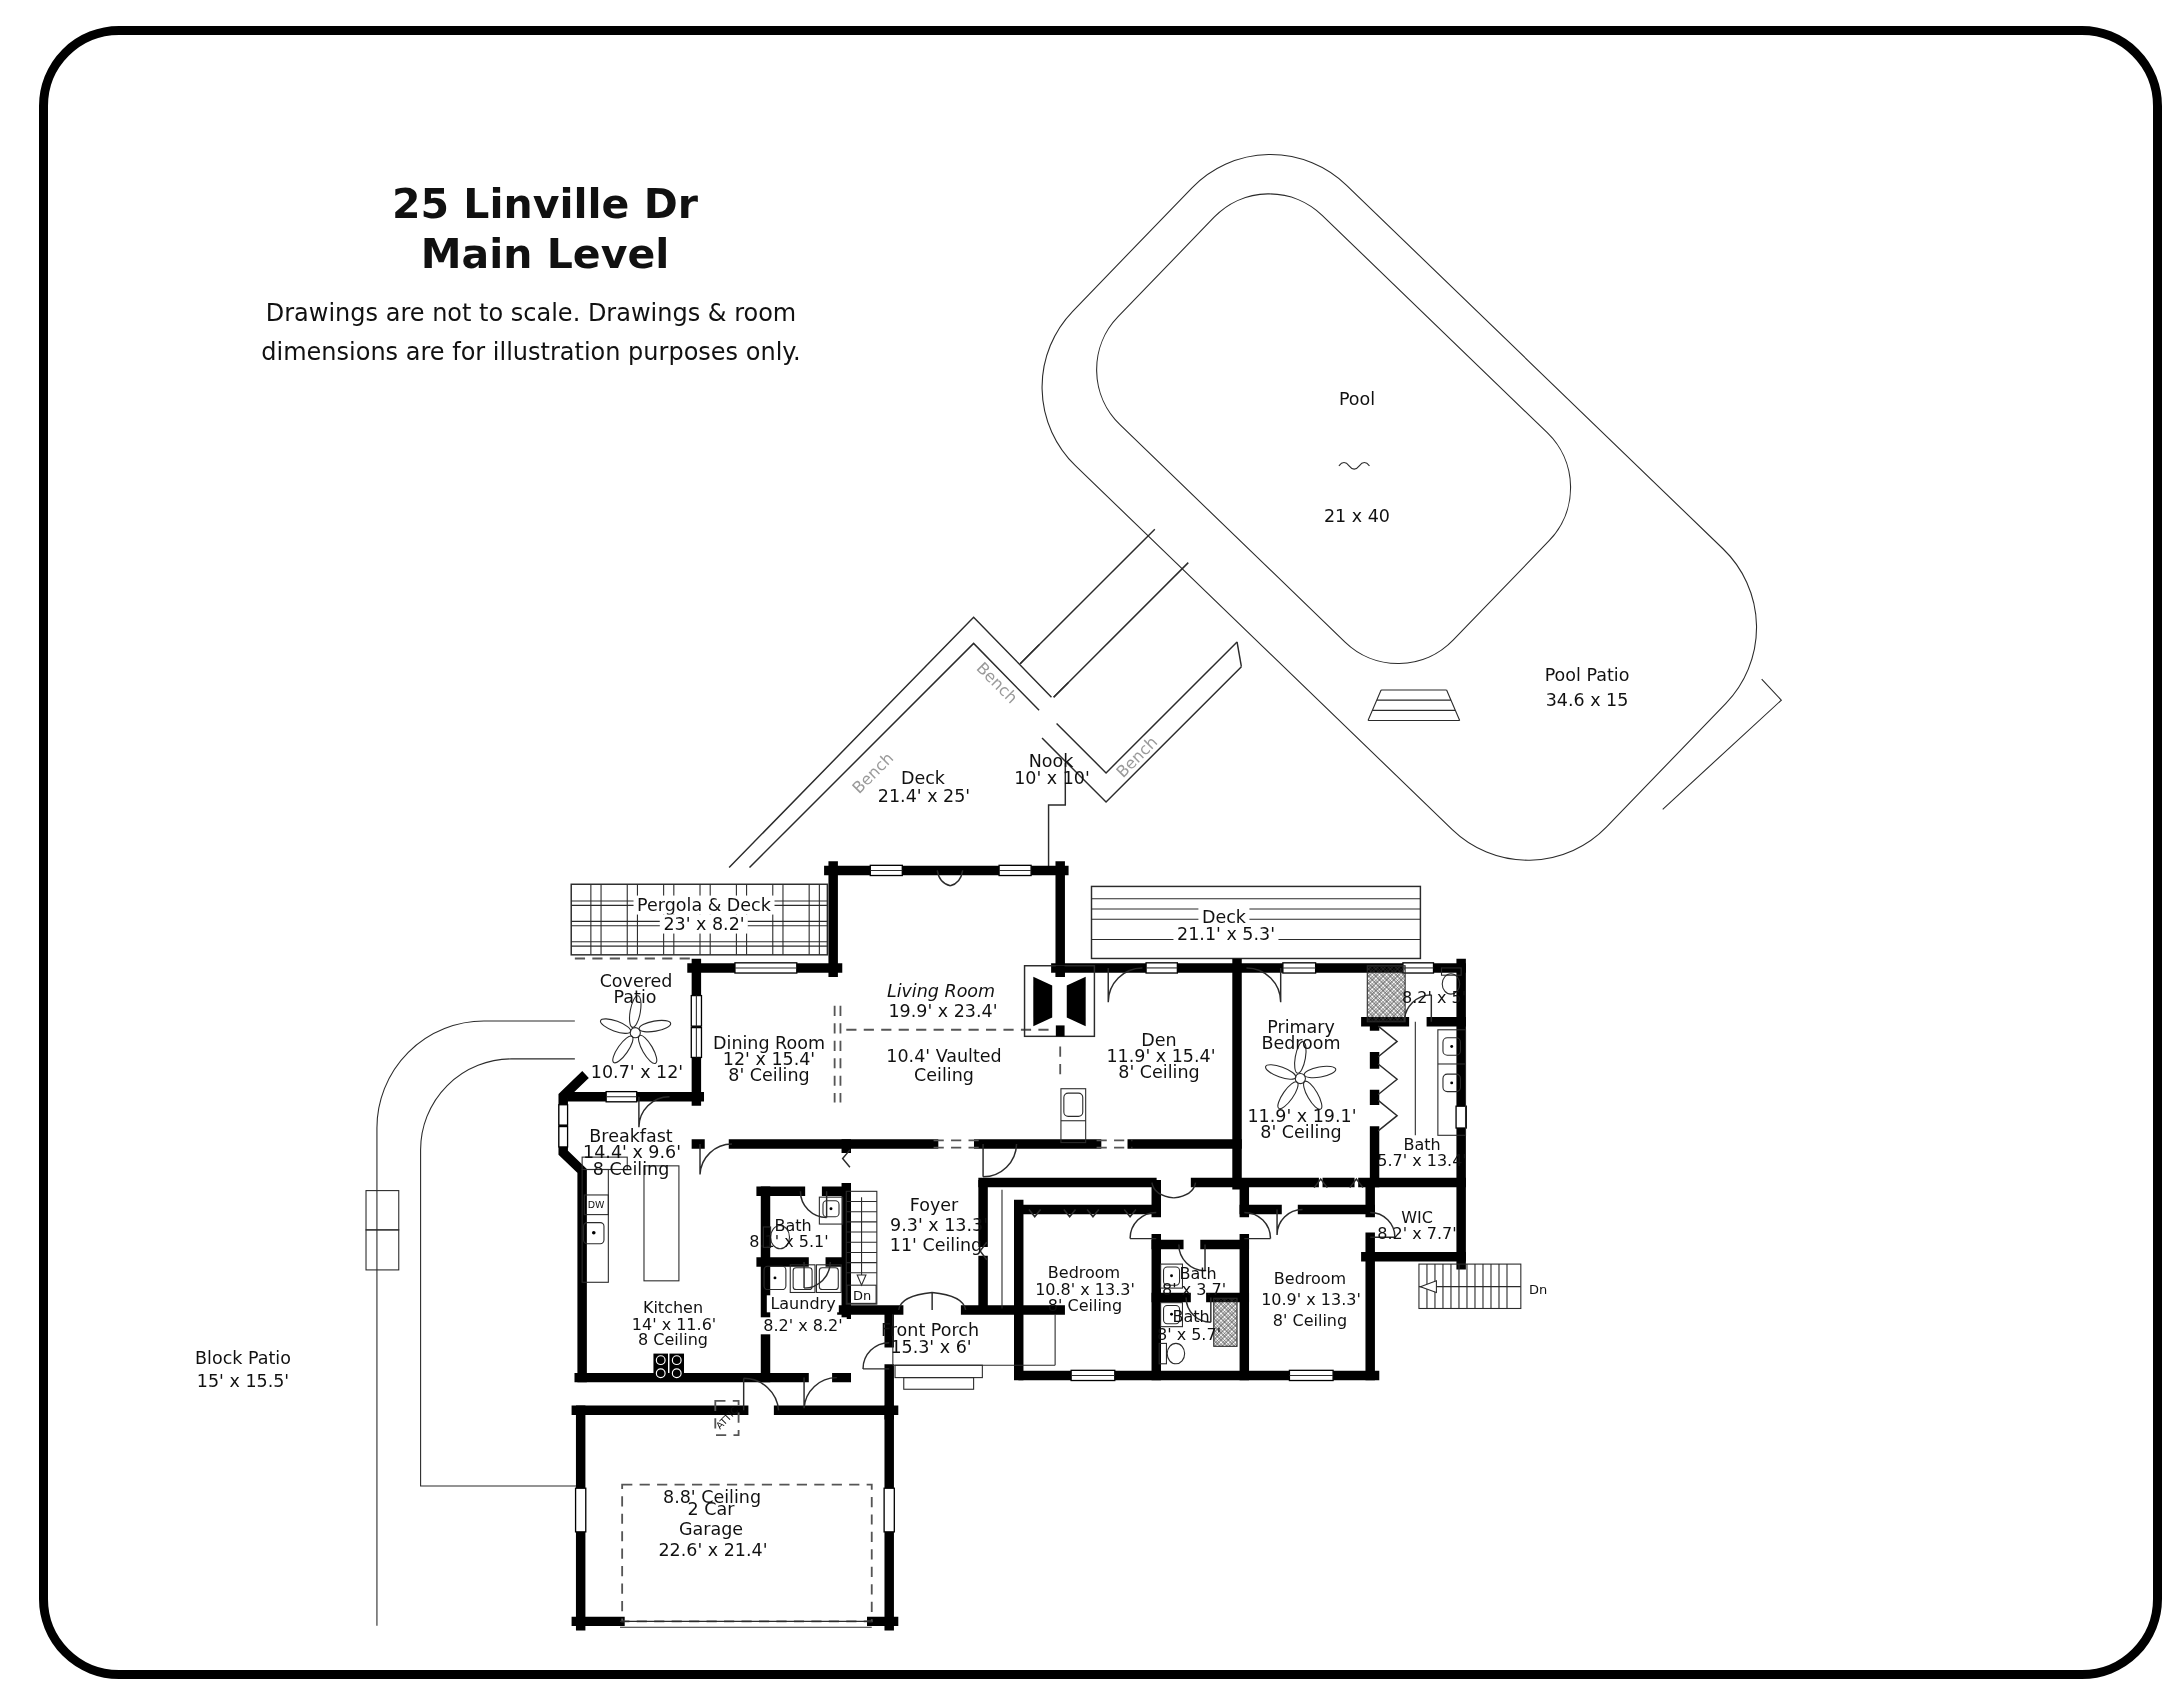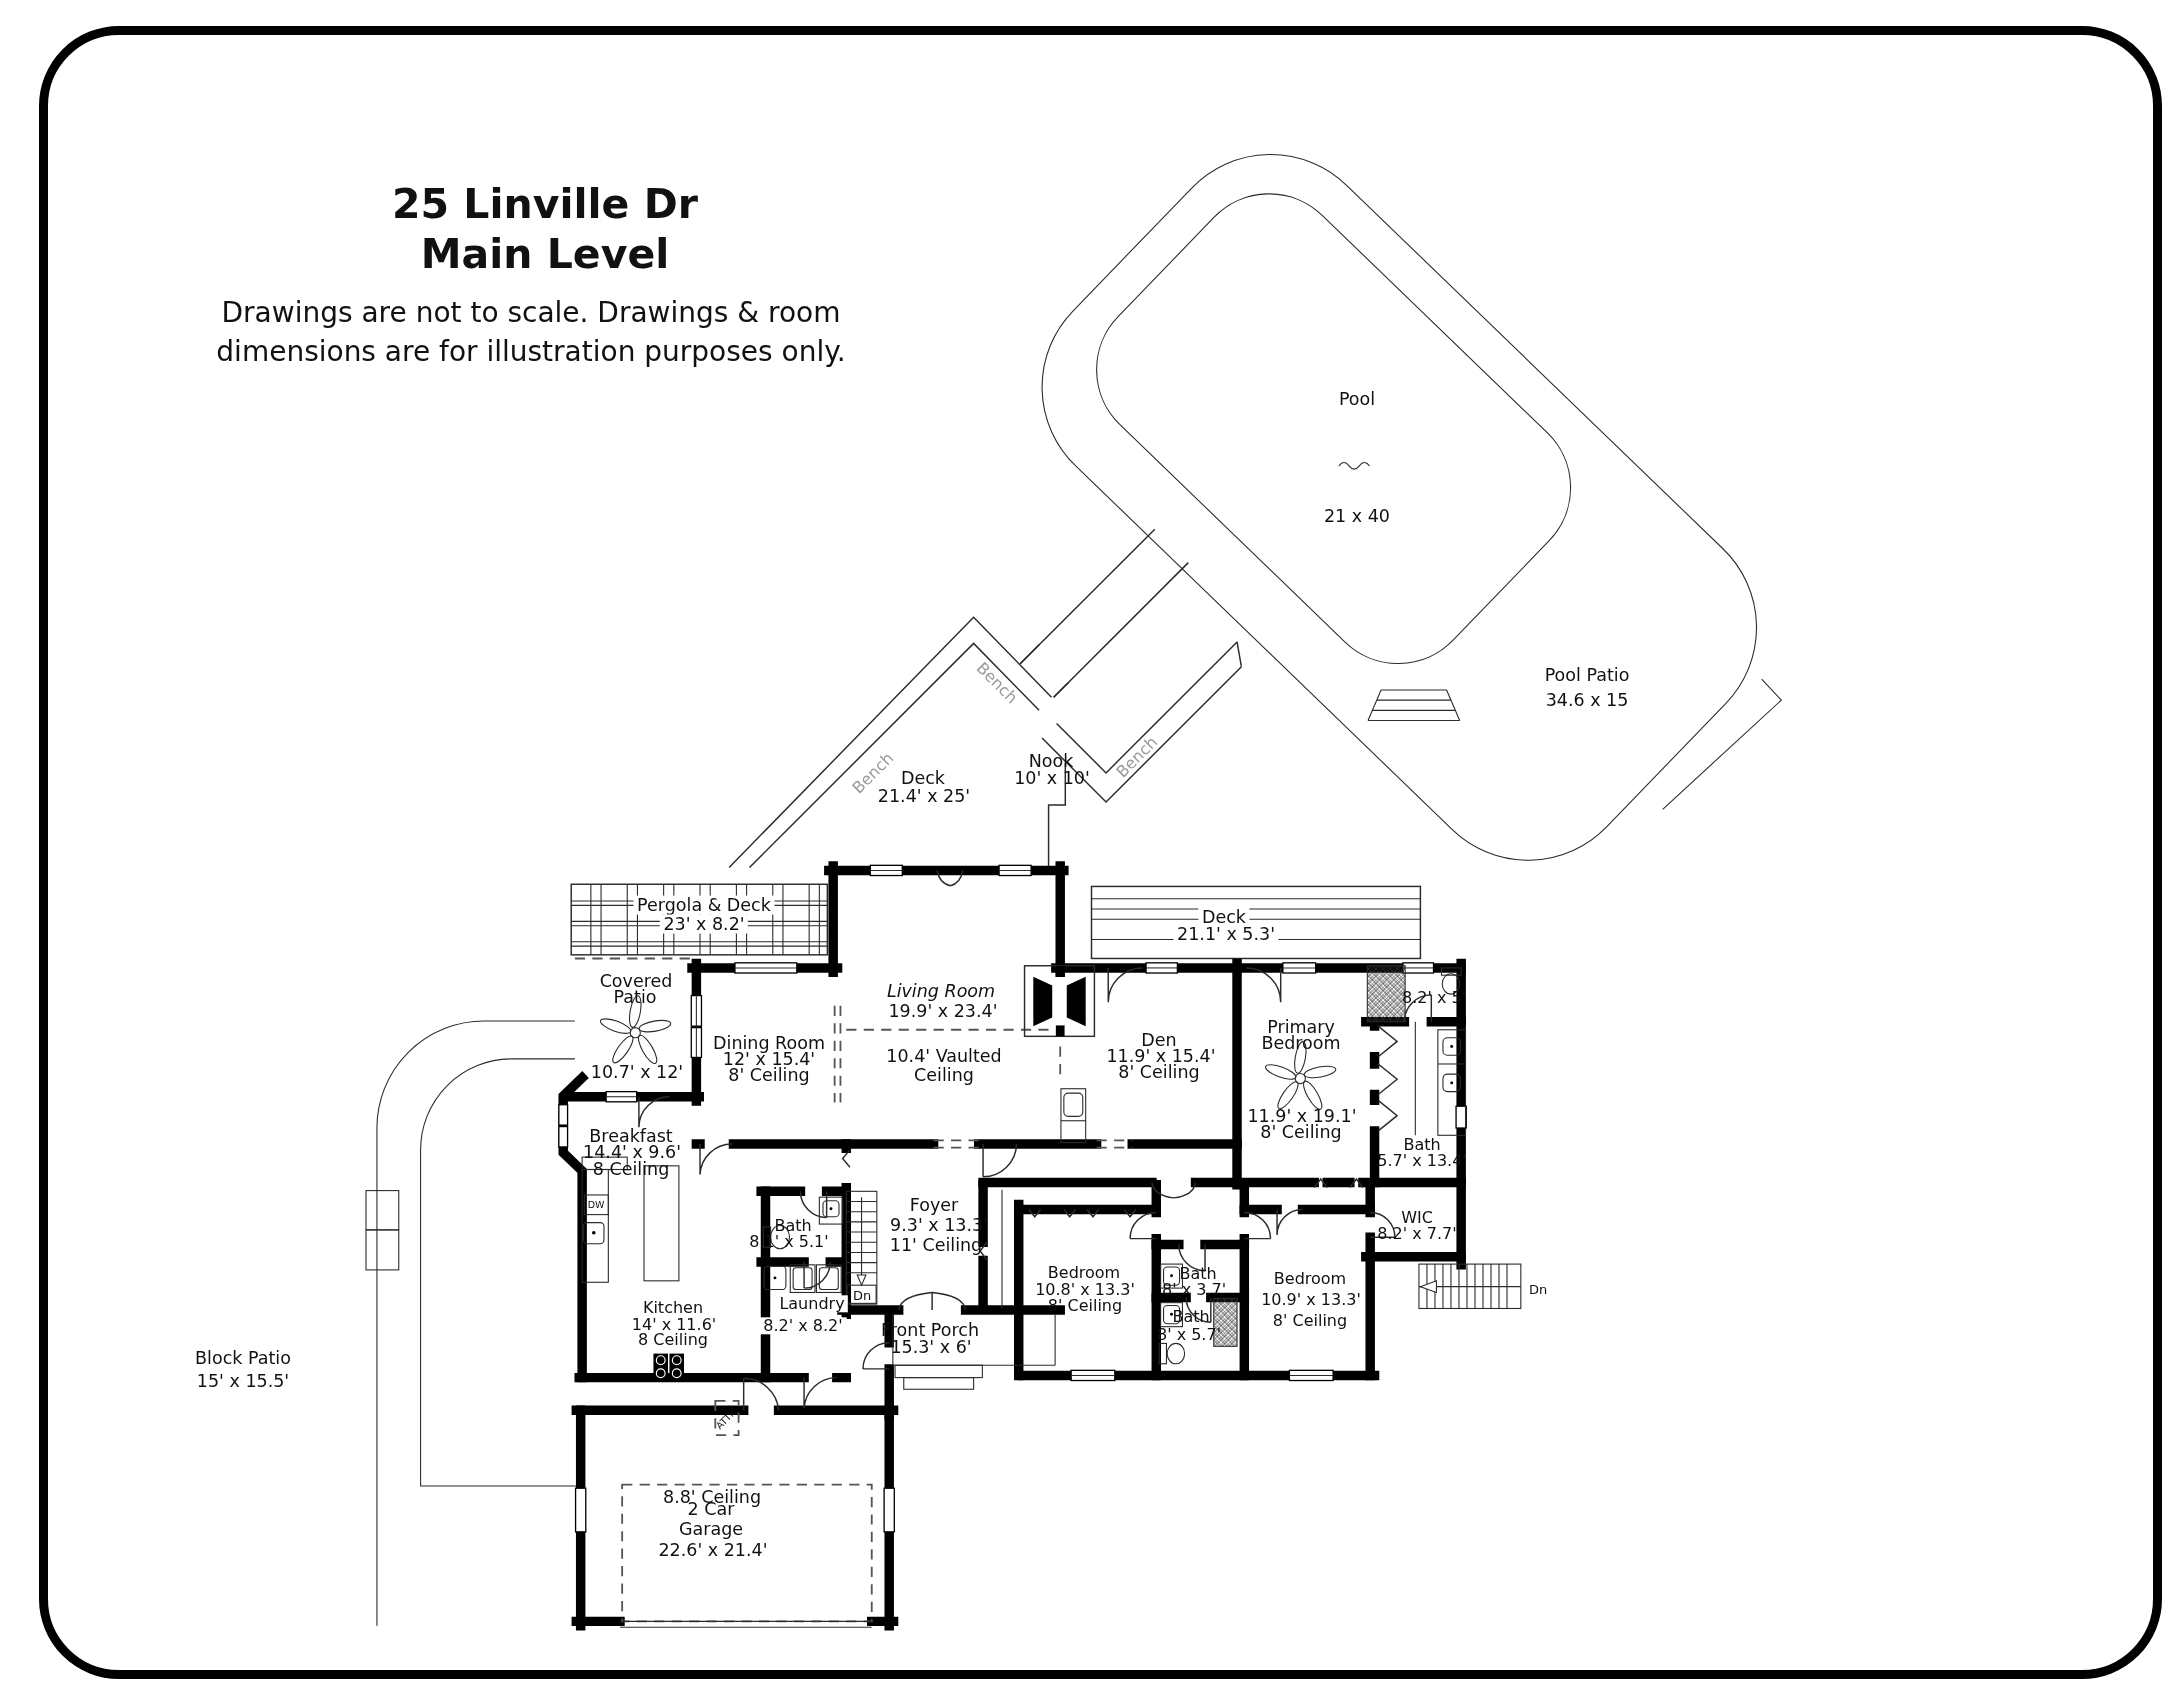--- a/index.html
+++ b/index.html
@@ -3,21 +3,21 @@
 <meta charset="utf-8">
 <style>
   html,body{margin:0;padding:0;background:#fff;}
   .page{position:relative;width:2183px;height:1687px;background:#fff;overflow:hidden;
         font-family:"DejaVu Sans",sans-serif;color:#111;}
   .frame{position:absolute;left:39px;top:26px;width:2105px;height:1635px;
          border:9.5px solid #000;border-radius:80px;}
   .lbl{position:absolute;transform:translate(-50%,-50%);white-space:nowrap;text-align:center;
        color:#111;line-height:1;}
   .s56{font-size:41px;font-weight:bold;}
-  .s33{font-size:28px;}
+  .s33{font-size:24px;}
   .s24{font-size:17.5px;}
   .s22{font-size:16px;}
   .s19{font-size:16px;}
   .s18{font-size:13px;}
   .s13{font-size:9.5px;}
   .bg{background:#fff;padding:0.7px 3.6px;}
   .bench{color:#9a9a9a;font-size:16px;}
   .rp45{transform:translate(-50%,-50%) rotate(45deg);}
   .rm45{transform:translate(-50%,-50%) rotate(-45deg);}
   .watermark{position:absolute;left:11.6px;top:1591px;font-family:"DejaVu Serif",serif;
@@ -353,21 +353,21 @@
   <div class="lbl s22" style="left:1417px;top:1234px;">8.2' x 7.7'</div>
 
   <div class="lbl s24" style="left:631px;top:1137px;">Breakfast</div>
   <div class="lbl s24" style="left:632px;top:1153px;">14.4' x 9.6'</div>
   <div class="lbl s24" style="left:631px;top:1170px;">8 Ceiling</div>
   <div class="lbl s22 bg" style="left:673px;top:1308px;">Kitchen</div>
   <div class="lbl s19 bg" style="left:674px;top:1325px;">14' x 11.6'</div>
   <div class="lbl s19 bg" style="left:673px;top:1340px;">8 Ceiling</div>
   <div class="lbl s22" style="left:793px;top:1226px;">Bath</div>
   <div class="lbl s19" style="left:789px;top:1242px;">8.1' x 5.1'</div>
-  <div class="lbl s22 bg" style="left:803px;top:1304px;margin-left:9px;">Laundry</div>
+  <div class="lbl s22 bg" style="left:803px;top:1304px;">Laundry</div>
   <div class="lbl s22 bg" style="left:803px;top:1326px;">8.2' x 8.2'</div>
   <div class="lbl s18" style="left:862px;top:1295px;">Dn</div>
   <div class="lbl s13" style="left:596px;top:1205px;">DW</div>
   <div class="lbl s13 rm45" style="left:727px;top:1418px;">ATTIC</div>
 
   <div class="lbl s24" style="left:934px;top:1206px;">Foyer</div>
   <div class="lbl s24" style="left:939px;top:1226px;">9.3' x 13.3'</div>
   <div class="lbl s24" style="left:936px;top:1246px;">11' Ceiling</div>
   <div class="lbl s24" style="left:930px;top:1331px;">Front Porch</div>
   <div class="lbl s24" style="left:931px;top:1348px;">15.3' x 6'</div>

